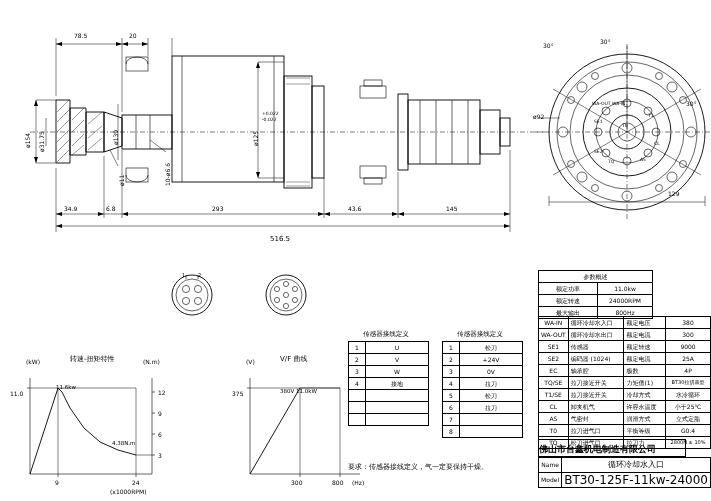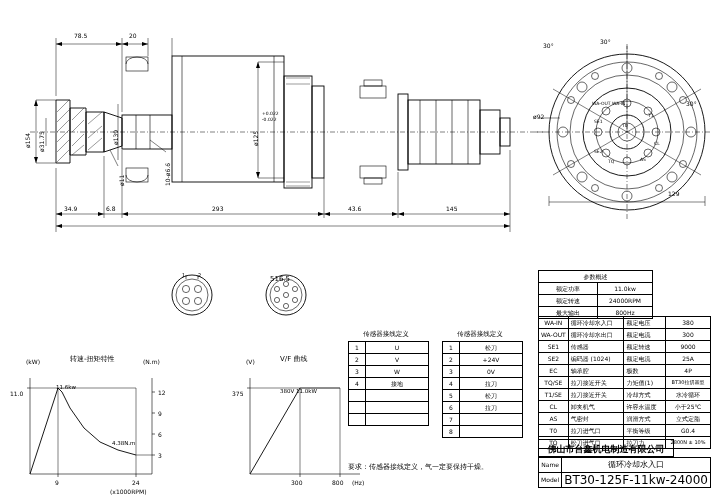--- a/index.html
+++ b/index.html
@@ -285,21 +285,21 @@
   <div class="txt rot" style="left:252px;top:146px;">ø125</div>
   <div class="txt" style="left:262px;top:110px;font-size:4.5px;">+0.022</div>
   <div class="txt" style="left:262px;top:116px;font-size:4.5px;">-0.022</div>
   <div class="txt rot" style="left:164px;top:186px;">10-ø6.6</div>
   <div class="txt rot" style="left:118px;top:186px;">ø11</div>
   <div class="txt c" style="left:64px;top:205px;">34.9</div>
   <div class="txt c" style="left:106px;top:205px;">6.8</div>
   <div class="txt c" style="left:212px;top:205px;">293</div>
   <div class="txt c" style="left:348px;top:205px;">43.6</div>
   <div class="txt c" style="left:446px;top:205px;">145</div>
-  <div class="txt c" style="left:270px;top:236px;font-size:7px;margin-top:40px;">516.5</div>
+  <div class="txt c" style="left:270px;top:236px;font-size:7px;">516.5</div>
   <div class="txt" style="left:533px;top:113px;">ø92</div>
   <div class="txt" style="left:543px;top:42px;">30°</div>
   <div class="txt" style="left:600px;top:38px;">30°</div>
   <div class="txt" style="left:686px;top:100px;">30°</div>
   <div class="txt" style="left:668px;top:190px;">129</div>
 
   <div class="txt" style="left:592px;top:100px;font-size:4.5px;">WA-OUT WA-IN</div>
   <div class="txt" style="left:622px;top:122px;font-size:4.5px;">T0</div>
   <div class="txt" style="left:594px;top:118px;font-size:4.5px;">SE1</div>
   <div class="txt" style="left:594px;top:148px;font-size:4.5px;">SE2</div>
@@ -491,21 +491,21 @@
   <div class="txt" style="left:246px;top:358px;">(V)</div>
   <div class="txt" style="left:280px;top:356px;font-size:7px;">V/F 曲线</div>
   <div class="txt" style="left:232px;top:390px;">375</div>
   <div class="txt" style="left:280px;top:388px;font-size:5.5px;">380V 11.0kW</div>
   <div class="txt" style="left:291px;top:479px;">300</div>
   <div class="txt" style="left:332px;top:479px;">800</div>
   <div class="txt" style="left:352px;top:479px;">(Hz)</div>
 
   <div class="txt" style="left:348px;top:464px;font-size:7px;">要求：传感器接线定义，气一定要保持干燥。</div>
 
-  <div style="position:absolute;left:538px;top:439px;width:136px;height:18px;border:1px solid #000;box-sizing:border-box;text-align:center;font-size:9px;line-height:18px;font-weight:bold;">佛山市台鑫机电制造有限公司</div>
+  <div style="position:absolute;left:538px;top:439px;width:148px;height:18px;border:1px solid #000;box-sizing:border-box;text-align:left;font-size:9px;line-height:18px;font-weight:bold;">佛山市台鑫机电制造有限公司</div>
   <table style="left:538px;top:457px;">
     <tbody>
         <tr>
       <td class="center" style="width:34px;height:14px;line-height:14px;">Name</td>
       <td class="center" style="width:132px;height:14px;line-height:14px;font-size:8px;">循环冷却水入口</td>
     </tr>
     <tr>
       <td class="center" style="height:14px;line-height:14px;">Model</td>
       <td class="center" style="height:14px;line-height:14px;font-size:12px;">BT30-125F-11kw-24000</td>
     </tr>

